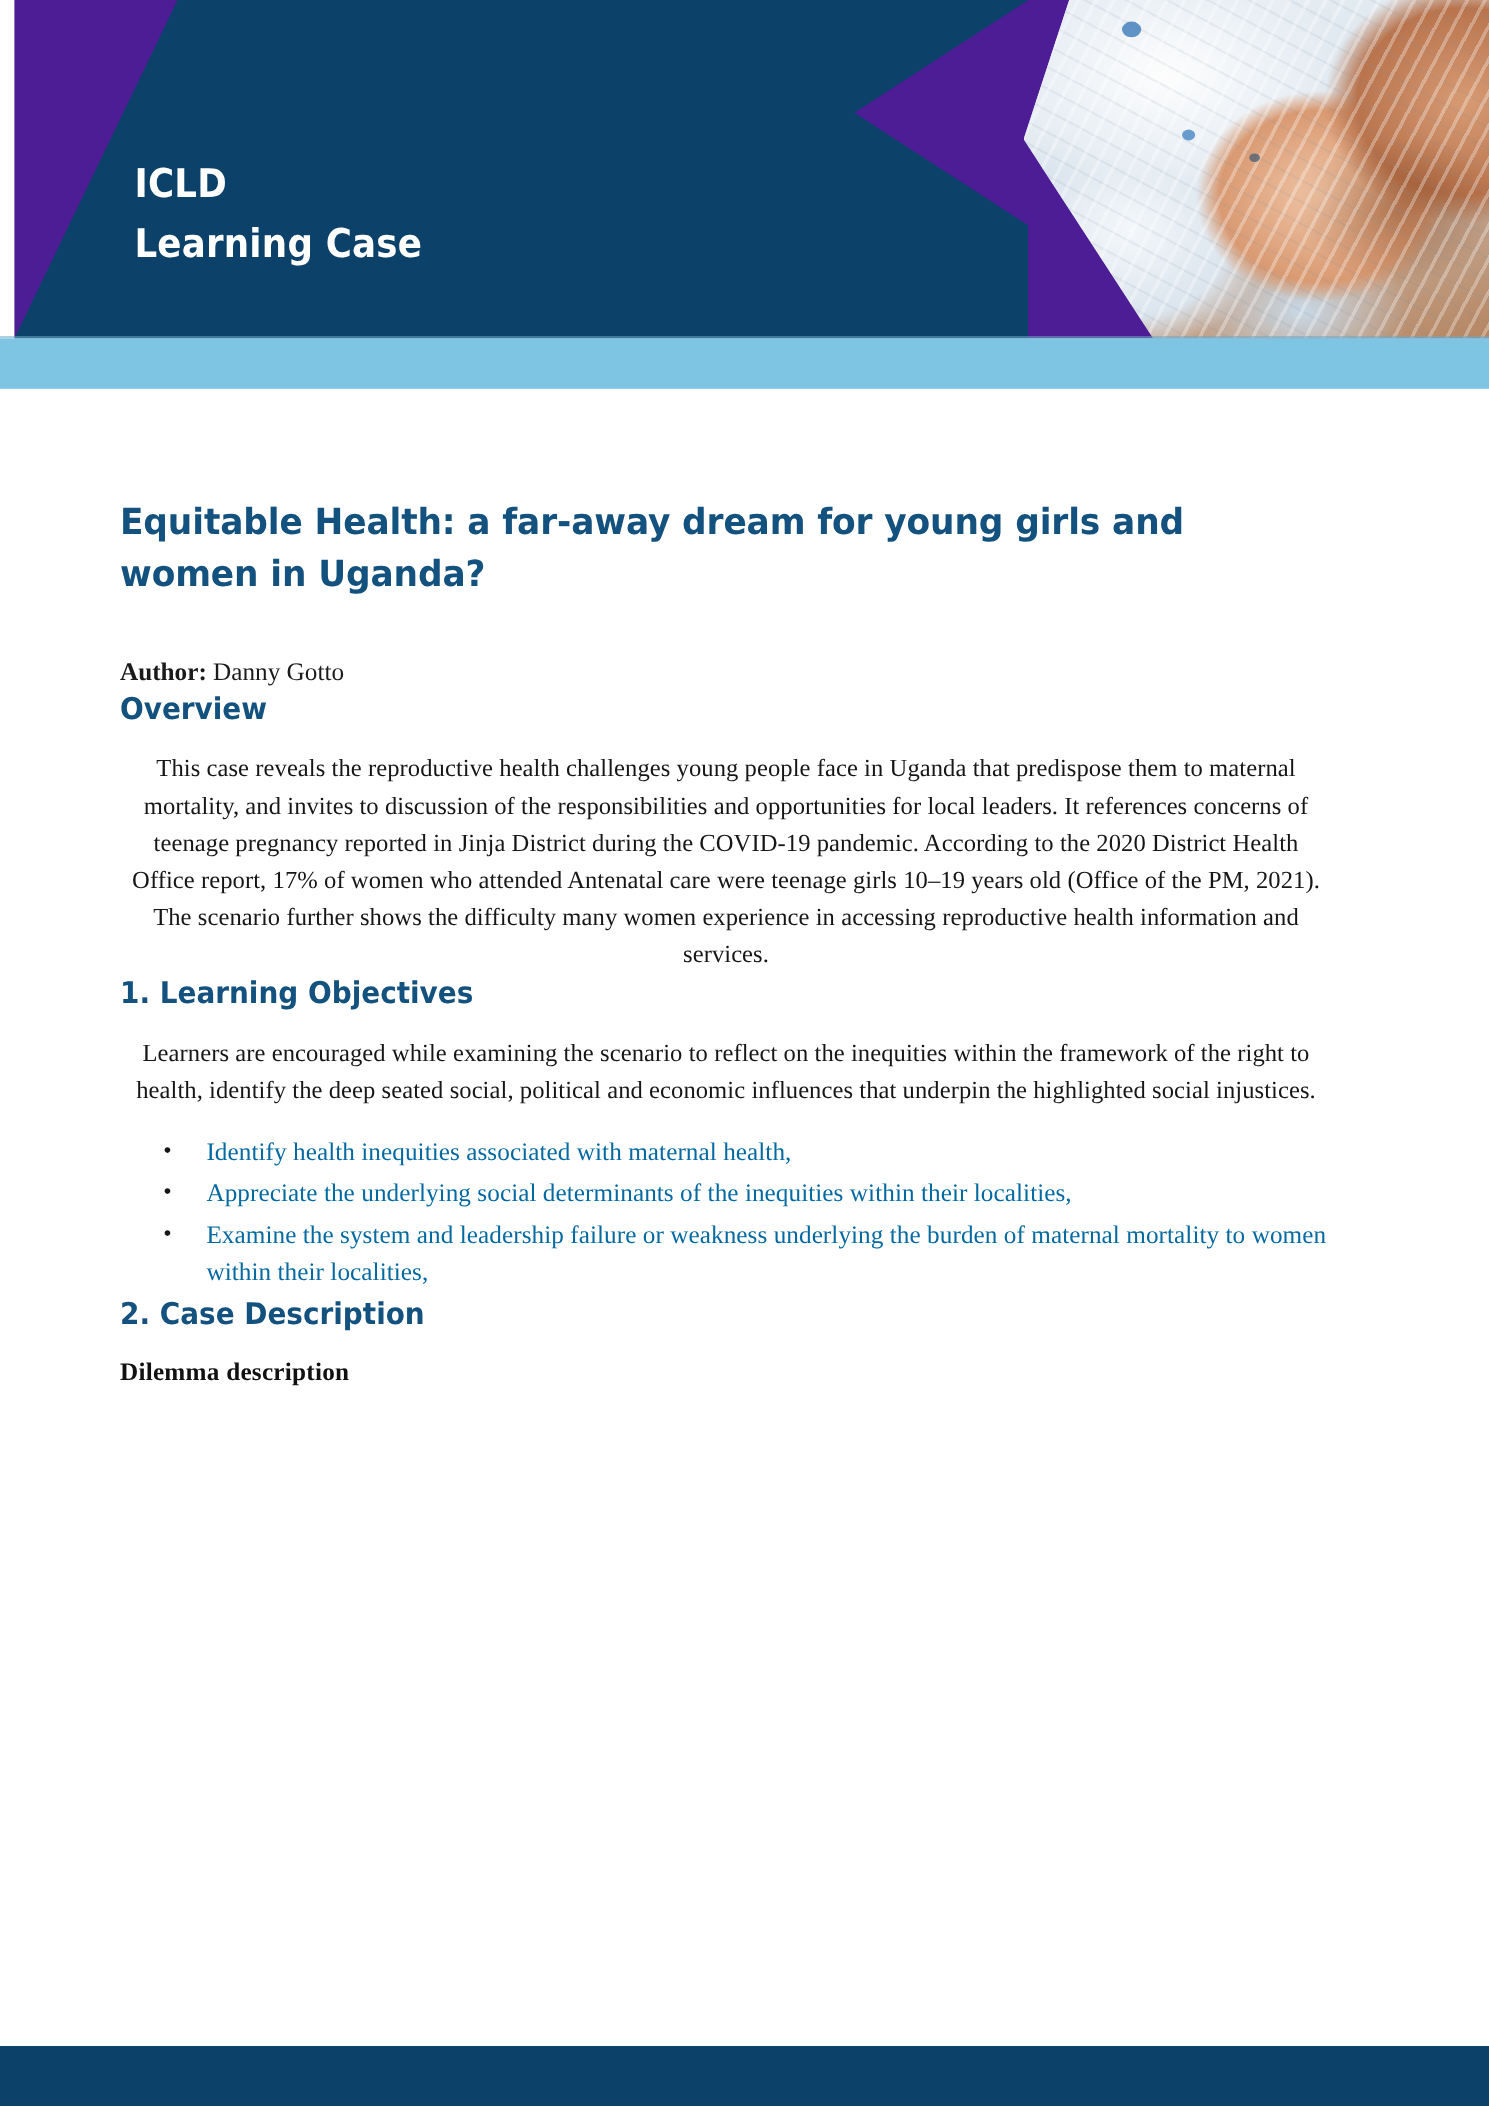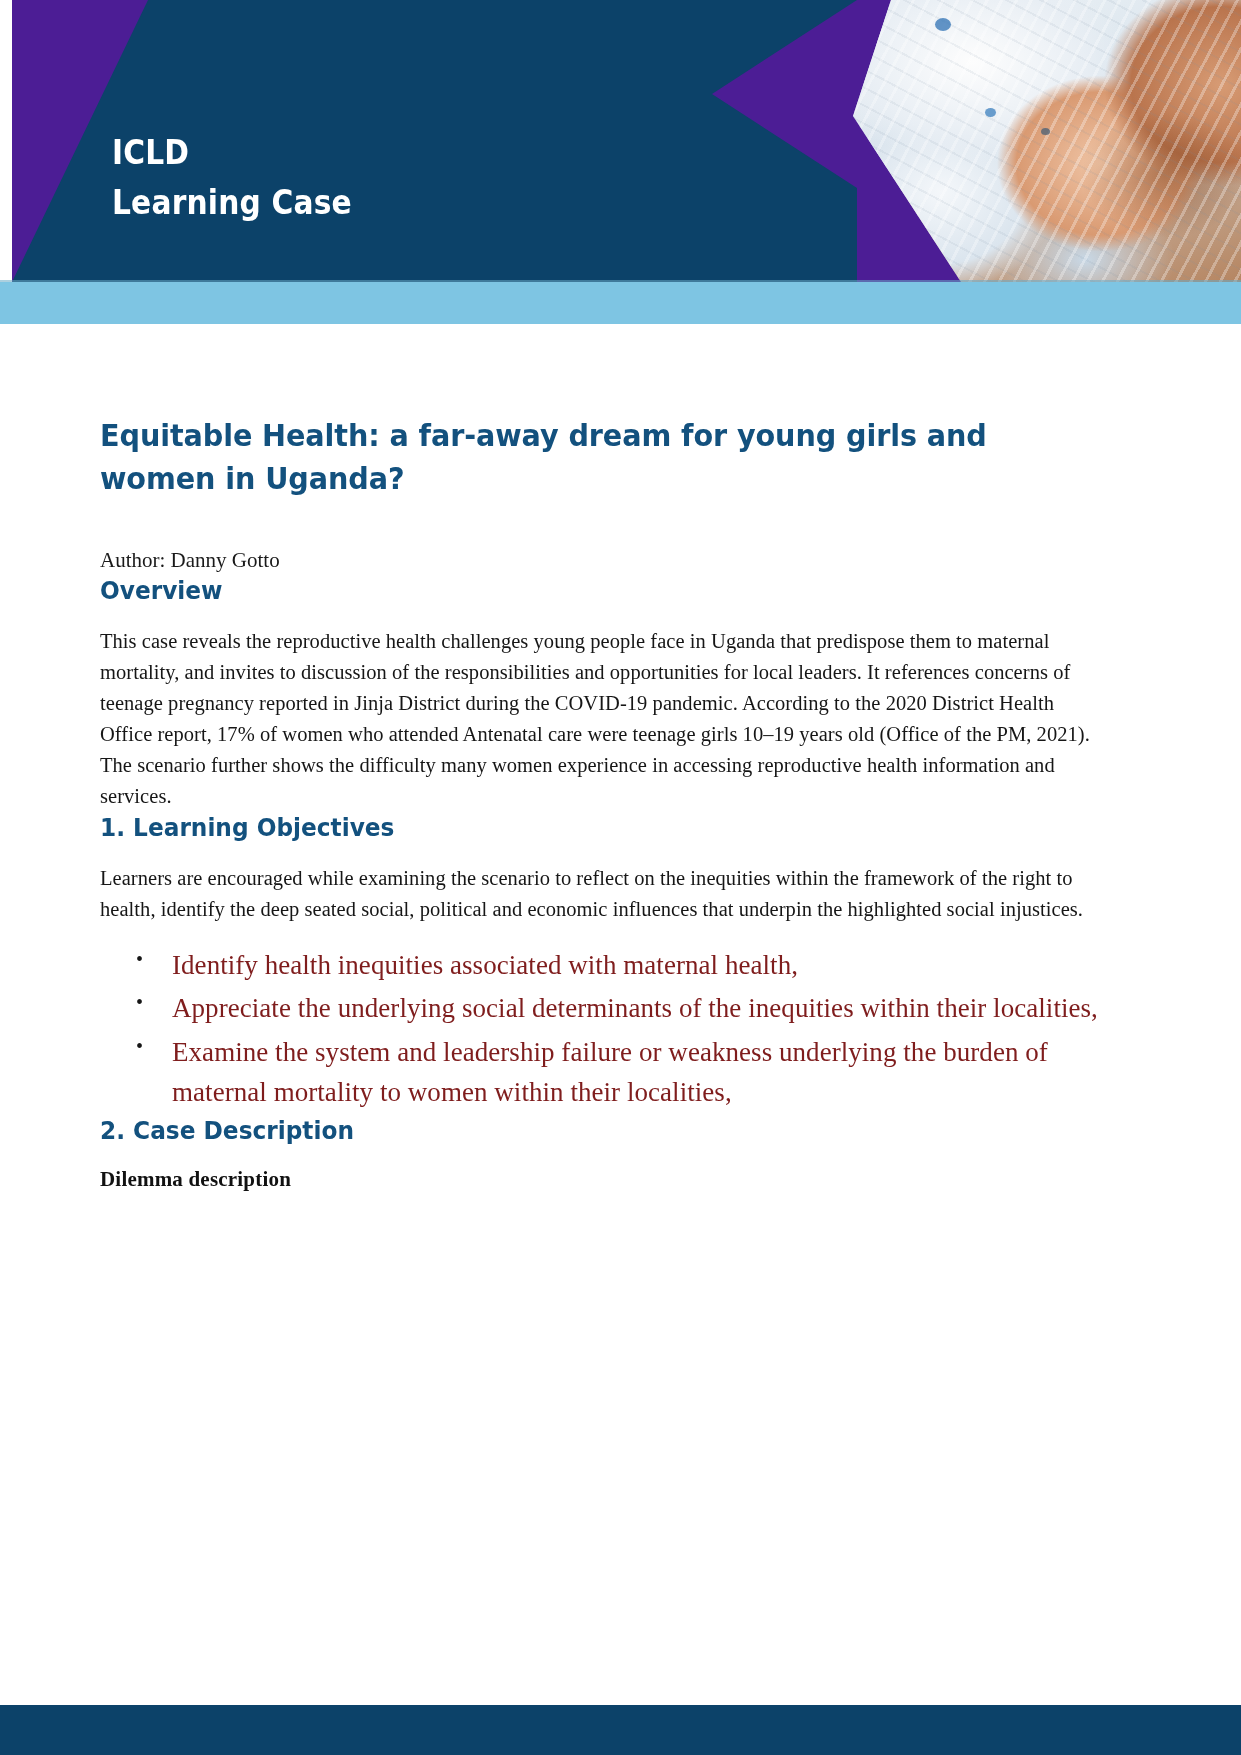--- a/index.html
+++ b/index.html
@@ -130,56 +130,56 @@
     transform: scaleX(0.955);
     transform-origin: left top;
     margin: 0;
   }
   .author-line {
     margin: 46px 0 0 0;
     font-size: 21px;
     color: #1a1a1a;
     line-height: 1.4;
   }
-  .author-label { font-weight: normal; text-align: right; }
+  .author-label { font-weight: bold; text-align: right; }
 
   h2.section {
     font-family: "DejaVu Sans", "Liberation Sans", sans-serif;
     font-weight: bold;
     font-size: 25px;
     color: #13517E;
     margin: 0;
     transform: scaleX(0.93);
     transform-origin: left center;
     letter-spacing: 0;
   }
   .sec-overview { margin-top: 50px; }
   .sec-objectives { margin-top: 72px; }
   .sec-case { margin-top: 74px; }
 
   p.body {
     font-size: 20.5px;
     line-height: 1.52;
     color: #161616;
     margin: 21px 0 0 0;
-    text-align: left;
+    text-align: center;
     letter-spacing: 0.05px;
   }
   .lead { margin-top: 24px; }
 
   ul.bullets {
     margin: 20px 0 0 0;
     padding: 0;
     list-style: none;
   }
   ul.bullets li {
     position: relative;
-    font-size: 27px;
+    font-size: 21px;
     line-height: 1.50;
-    color: #7f1d1d;
+    color: #0369a1;
     margin: 0 0 3px 0;
     padding-left: 72px;
     letter-spacing: 0.05px;
   }
   ul.bullets li::before {
     content: "\2022";
     position: absolute;
     left: 36px;
     top: -1px;
     font-size: 20px;

